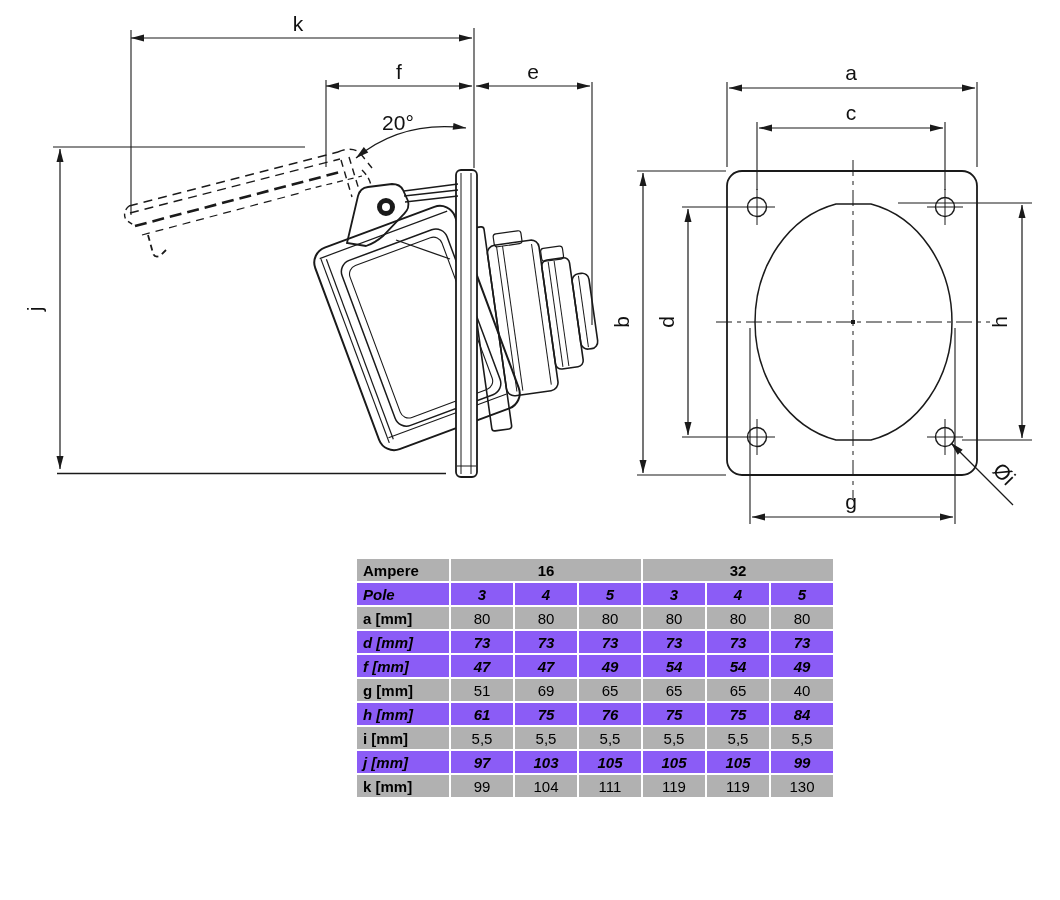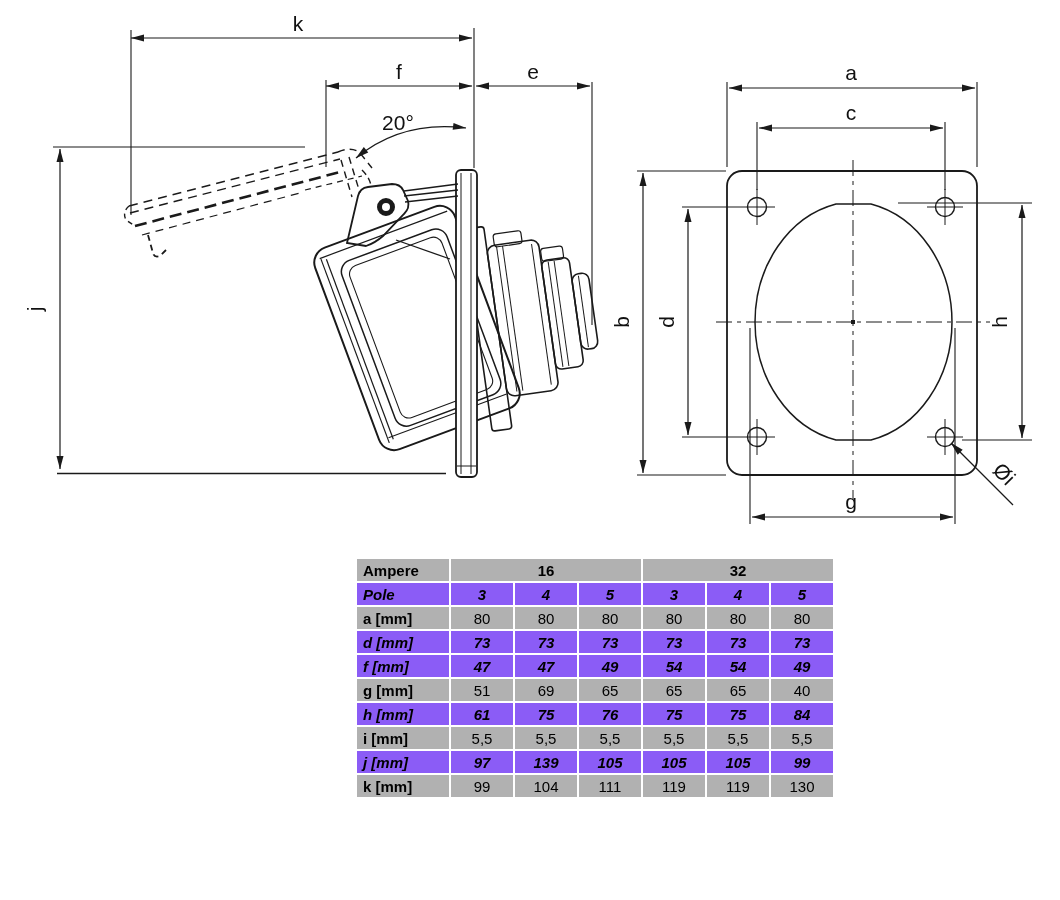--- a/index.html
+++ b/index.html
@@ -230,21 +230,21 @@
       <td class="val">5,5</td>
       <td class="val">5,5</td>
       <td class="val">5,5</td>
       <td class="val">5,5</td>
       <td class="val">5,5</td>
       <td class="val">5,5</td>
     </tr>
     <tr class="l">
       <td class="lab">j [mm]</td>
       <td class="val b">97</td>
-      <td class="val b">139</td>
+      <td class="val b">103</td>
       <td class="val b">105</td>
       <td class="val b">105</td>
       <td class="val b">105</td>
       <td class="val b">99</td>
     </tr>
     <tr class="g">
       <td class="lab">k [mm]</td>
       <td class="val">99</td>
       <td class="val">104</td>
       <td class="val">111</td>

